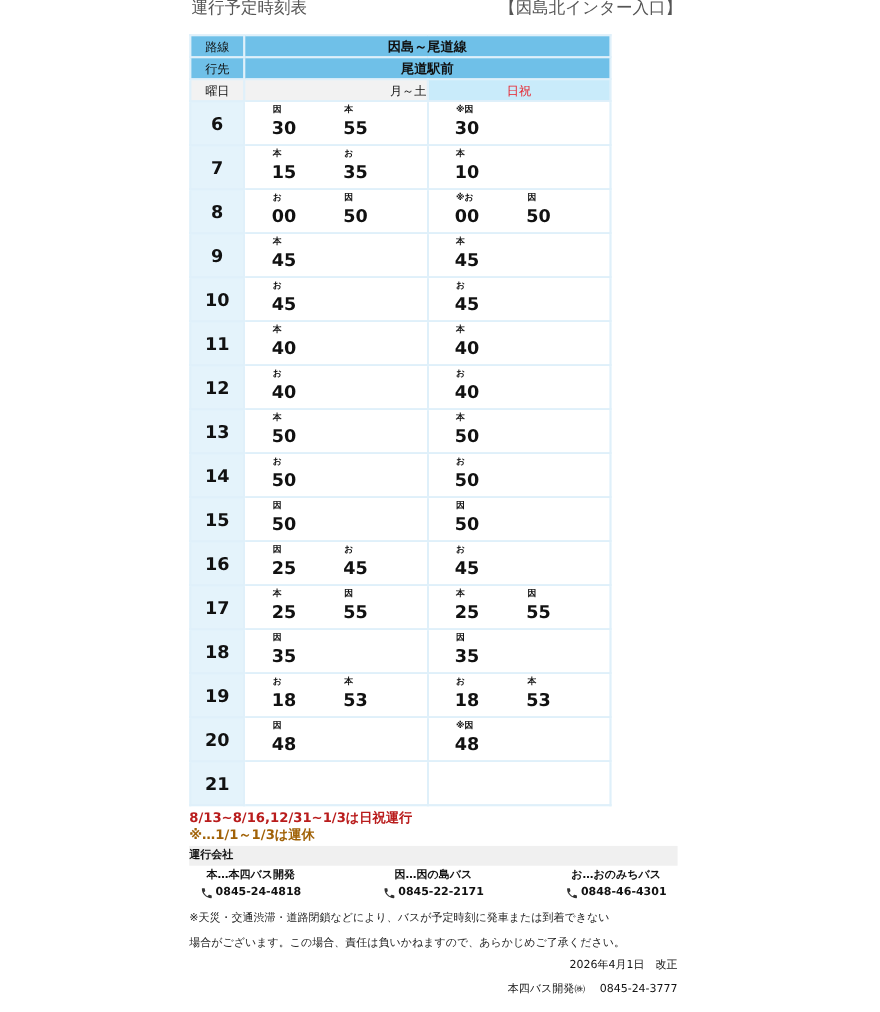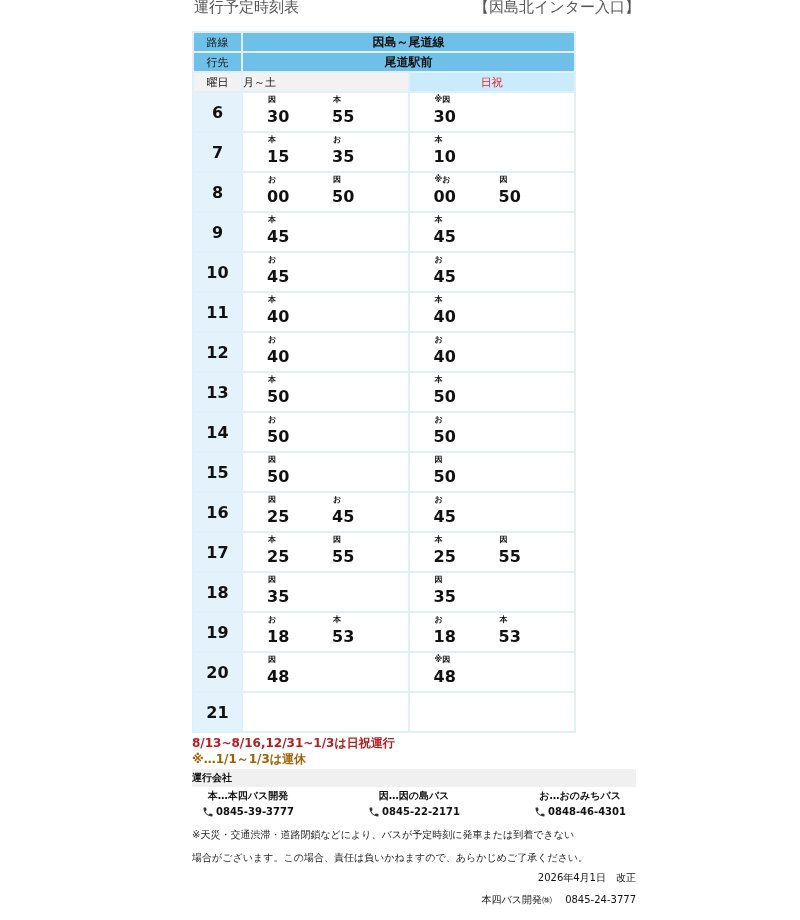--- a/index.html
+++ b/index.html
@@ -1,25 +1,25 @@
 <!DOCTYPE html>
 <html><head>
   <meta charset="utf-8">
   <style>
     html, body { margin: 0; padding: 0; background: #ffffff; }
     body { width: 800px; height: 920px; position: relative; font-family: "DejaVu Sans", "Liberation Sans", sans-serif; color: #111; overflow: hidden; }
-    .wrap { position: absolute; left: 192px; top: 0; width: 444px; }
+    .wrap { position: absolute; left: 172px; top: 0; width: 444px; }
     .title-row { height: 26px; display: flex; justify-content: space-between; align-items: center; color: #555; font-size: 15px; padding: 0 2px; margin-top: -6px; }
     .title-row .right { margin-right: -6px; }
     table.tt { border-collapse: collapse; width: 384px; margin-top: 11px; table-layout: fixed; }
     table.tt td { padding: 0; border: 2px solid #dff0fa; }
     .hdr-label { width: 47px; text-align: center; font-size: 11px; background: #6fc0e8; height: 18px; }
     .hdr-value { text-align: center; font-weight: bold; font-size: 12px; background: #6fc0e8; }
     .dow-label { background: #f2f2f2; text-align: center; font-size: 11px; height: 18px; }
-    .dow-week { background: #f2f2f2; text-align: left; font-size: 11px; }
+    .dow-week { background: #f2f2f2; text-align: right; font-size: 11px; }
     .dow-hol { background: #c9ebfa; text-align: center; font-size: 11px; color: #e8202a; }
     .hour { background: #e4f3fb; text-align: center; font-size: 16px; font-weight: bold; height: 38px; }
     .cell { background: #fff; vertical-align: top; position: relative; height: 38px; }
     .deps { display: flex; padding-left: 24px; }
     .dep { width: 65px; display: flex; flex-direction: column; }
     .dep .co { font-size: 8px; font-weight: bold; height: 12px; line-height: 12px; margin-top: 1px; padding-left: 1px; }
     .dep .mn { font-size: 16px; font-weight: bold; line-height: 22px; }
     .note1 { color: #b91c1c; font-size: 12px; font-weight: bold; margin-top: 2px; line-height: 16px; }
     .note2 { color: #a16207; font-size: 12px; font-weight: bold; line-height: 16px; }
     .op-title { background: #f0f0f0; text-align: left; font-size: 10px; font-weight: bold; height: 18px; line-height: 18px; margin-top: 2px; }
@@ -393,21 +393,21 @@
   <div class="note2">※…1/1～1/3は運休</div>
 
   <div class="op-title">運行会社</div>
   <div class="ops">
     <div class="op">
       <div class="nm">本…本四バス開発</div>
       <div class="tel">
         <svg width="12" height="12" viewBox="0 0 24 24">
             <path fill="#333" d="M6.6 10.8c1.4 2.8 3.8 5.1 6.6 6.6l2.2-2.2c.3-.3.7-.4 1-.2 1.1.4 2.3.6 3.6.6.6 0 1 .4 1 1V20c0 .6-.4 1-1 1C10.6 21 3 13.4 3 4c0-.6.4-1 1-1h3.5c.6 0 1 .4 1 1 0 1.3.2 2.5.6 3.6.1.3 0 .7-.2 1L6.6 10.8z"></path>
           </svg>
-        <span>0845-39-3777</span>
+        <span>0845-24-4818</span>
       </div>
     </div>
     <div class="op">
       <div class="nm">因…因の島バス</div>
       <div class="tel">
         <svg width="12" height="12" viewBox="0 0 24 24">
             <path fill="#333" d="M6.6 10.8c1.4 2.8 3.8 5.1 6.6 6.6l2.2-2.2c.3-.3.7-.4 1-.2 1.1.4 2.3.6 3.6.6.6 0 1 .4 1 1V20c0 .6-.4 1-1 1C10.6 21 3 13.4 3 4c0-.6.4-1 1-1h3.5c.6 0 1 .4 1 1 0 1.3.2 2.5.6 3.6.1.3 0 .7-.2 1L6.6 10.8z"></path>
           </svg>
         <span>0845-22-2171</span>
       </div>

